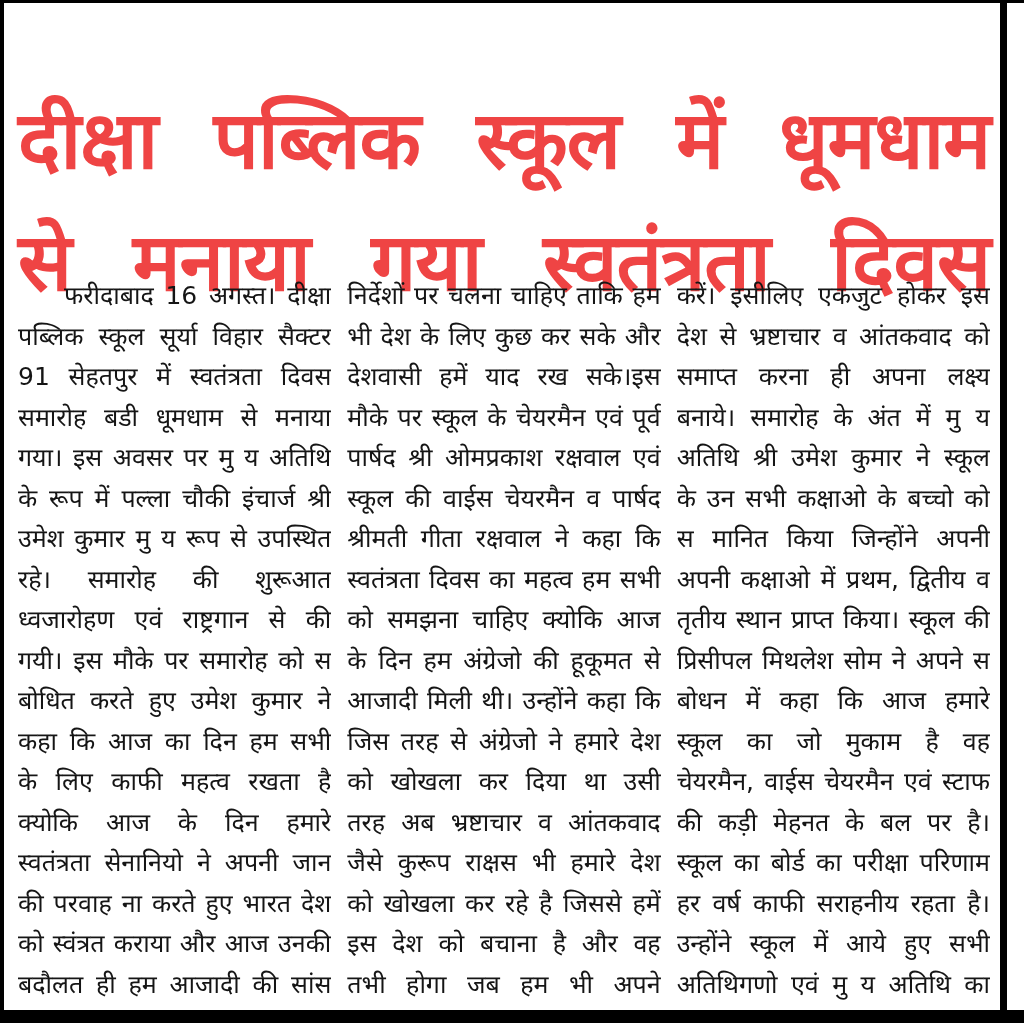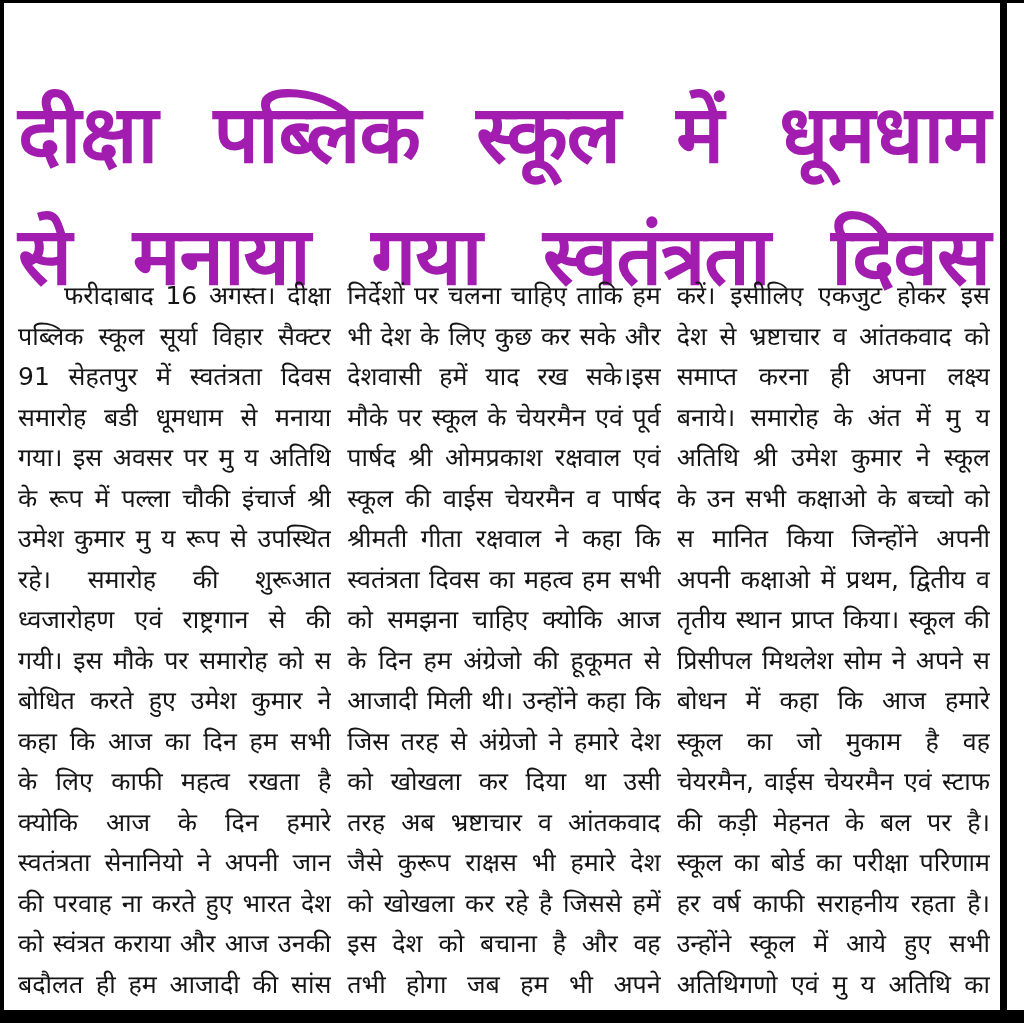--- a/index.html
+++ b/index.html
@@ -36,24 +36,24 @@
   }
 
   .headline {
     position: absolute;
     left: 18px; top: 26px;
     width: 972px;
     font-weight: 800;
     font-size: 80px;
     line-height: 122px;
     letter-spacing: -1px;
-    color: #a21caf;
+    color: #ef4444;
     text-align: justify;
     text-align-last: justify;
-    font-family: Liberation Mono, monospace;
+    font-family: Liberation Serif, serif;
   }
   .headline .hl-line { display: block; white-space: normal; }
 
   .body-columns {
     position: absolute;
     left: 18px; top: 276px;
     width: 972px; height: 732px;
     display: grid;
     grid-template-columns: repeat(3, 1fr);
     column-gap: 16px;

